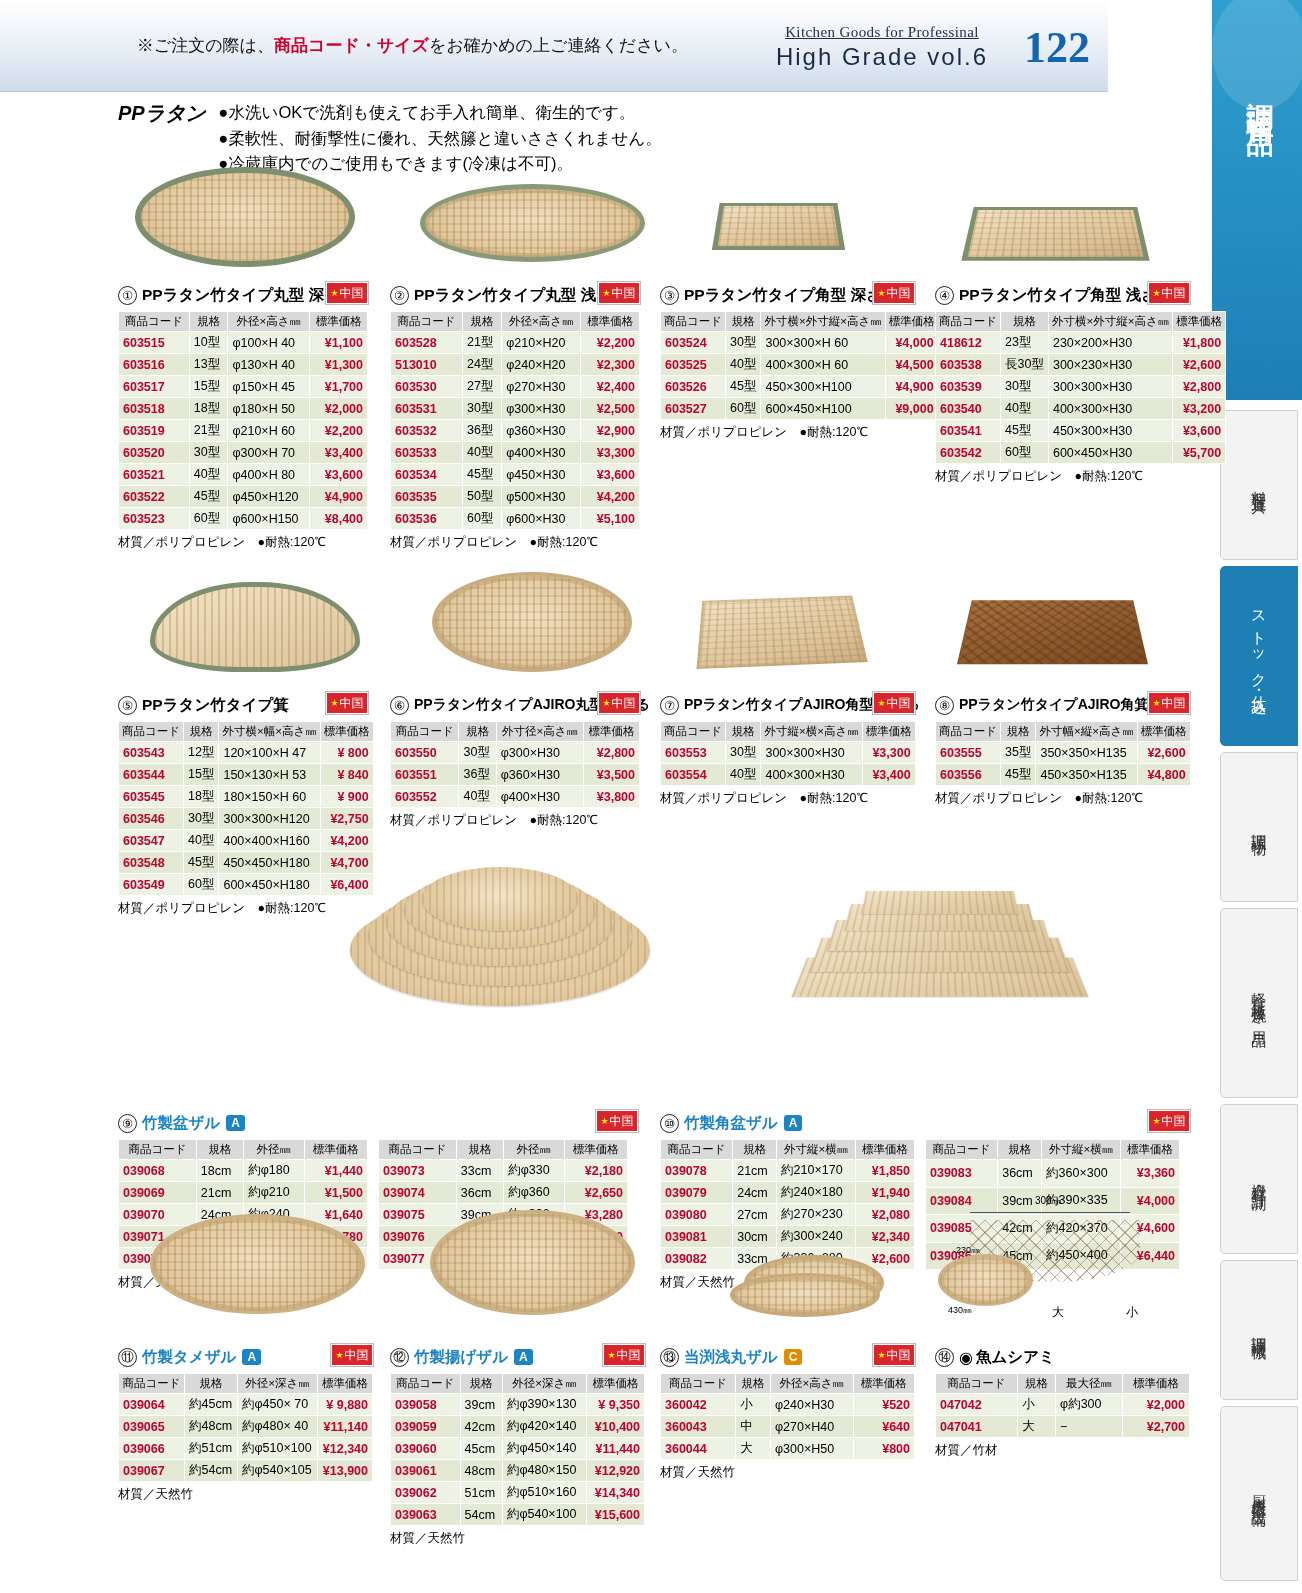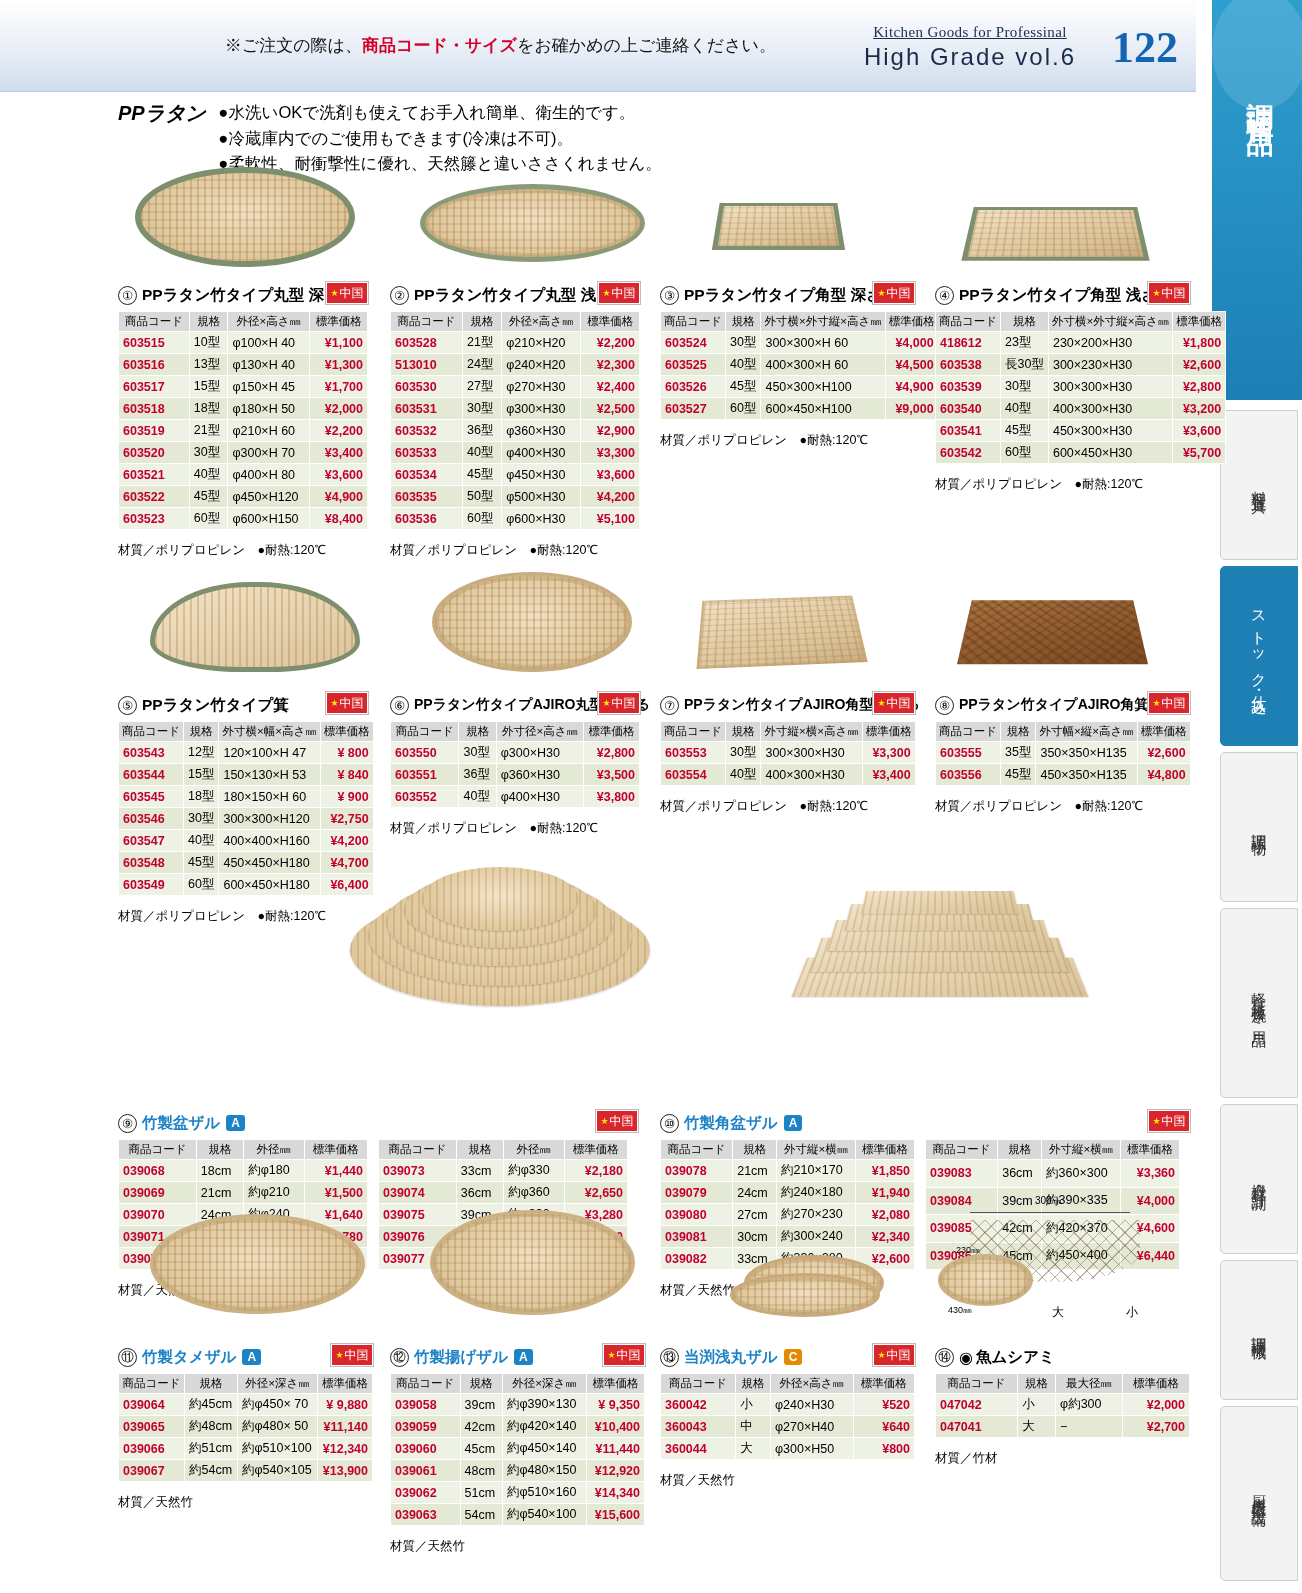--- a/index.html
+++ b/index.html
@@ -6,21 +6,21 @@
   html, body { margin:0; padding:0; }
   body {
     width:1302px; height:1593px;
     font-family:"Liberation Sans", sans-serif;
     background:#ffffff;
     position:relative;
     overflow:hidden;
   }
   
   .header {
-    position:absolute; left:0; top:0; width:1196px; height:92px;
+    position:absolute; left:0; top:0; width:1108px; height:92px;
     background:linear-gradient(to bottom,#ffffff 0%,#e8eef6 55%,#cfdcec 100%);
     border-bottom:1px solid #b9c9dc;
   }
   .header-note {
     position:absolute; right:420px; top:34px;
     font-size:17px; color:#111; white-space:nowrap;
   }
   .header-note .hl { color:#d4002a; font-weight:bold; }
   .brand {
     position:absolute; right:120px; top:24px; text-align:center; color:#1b2b4b;
@@ -96,21 +96,21 @@
   table.pt td {
     border:1px solid #fff; font-size:12.5px; padding:2px 4px; white-space:nowrap;
   }
   table.pt tr:nth-child(odd) td { background:#eef2e4; }
   table.pt tr:nth-child(even) td { background:#e3e9d4; }
   td.code { color:#c2002f; font-weight:bold; }
   td.spec { text-align:left; }
   td.dim { text-align:left; }
   td.price { text-align:right; font-weight:bold; color:#111; }
   td.price.red { color:#c2002f; }
-  .note { font-size:12.5px; margin-top:12px; white-space:nowrap; }
+  .note { font-size:12.5px; margin-top:4px; white-space:nowrap; }
   
   .photo { position:absolute; }
   .ph-oval {
     border-radius:50%;
     background:
       repeating-linear-gradient(90deg, rgba(150,110,60,.28) 0 2px, rgba(255,255,255,0) 2px 7px),
       repeating-linear-gradient(0deg, rgba(150,110,60,.18) 0 2px, rgba(255,255,255,0) 2px 8px),
       radial-gradient(ellipse at 50% 45%, #f0dfc0 0%, #e2caa0 60%, #cdb185 100%);
     border:6px solid #7d8f6d;
   }
@@ -200,22 +200,22 @@
       <span>厨房機器・設備</span>
     </div>
 </div>
 
 <div class="content">
 
   <div class="intro">
     <span class="title">PPラタン</span>
     <span class="lines">
       <div>●水洗いOKで洗剤も使えてお手入れ簡単、衛生的です。</div>
+      <div>●柔軟性、耐衝撃性に優れ、天然籐と違いささくれません。</div>
       <div>●冷蔵庫内でのご使用もできます(冷凍は不可)。</div>
-      <div>●柔軟性、耐衝撃性に優れ、天然籐と違いささくれません。</div>
     </span>
   </div>
 
   <div class="photo ph-oval" style="left:135px; top:75px; width:220px; height:100px;"></div>
   <div class="photo ph-oval nb" style="left:420px; top:92px; width:225px; height:78px; border:5px solid #8a9a78;"></div>
   <div class="photo ph-rect" style="left:716px; top:98px; width:125px; height:70px;"></div>
   <div class="photo ph-rect" style="left:968px; top:100px; width:175px; height:80px;"></div>
 
   <div class="blk" style="left:118px; top:190px; width:250px;">
     <div class="blk-head">
@@ -916,21 +916,21 @@
       <tbody>
           <tr>
             <td class="code">039064</td>
             <td class="spec">約45cm</td>
             <td class="dim">約φ450× 70</td>
             <td class="price red">¥ 9,880</td>
           </tr>
           <tr>
             <td class="code">039065</td>
             <td class="spec">約48cm</td>
-            <td class="dim">約φ480× 50</td>
+            <td class="dim">約φ480× 40</td>
             <td class="price red">¥11,140</td>
           </tr>
           <tr>
             <td class="code">039066</td>
             <td class="spec">約51cm</td>
             <td class="dim">約φ510×100</td>
             <td class="price red">¥12,340</td>
           </tr>
           <tr>
             <td class="code">039067</td>

